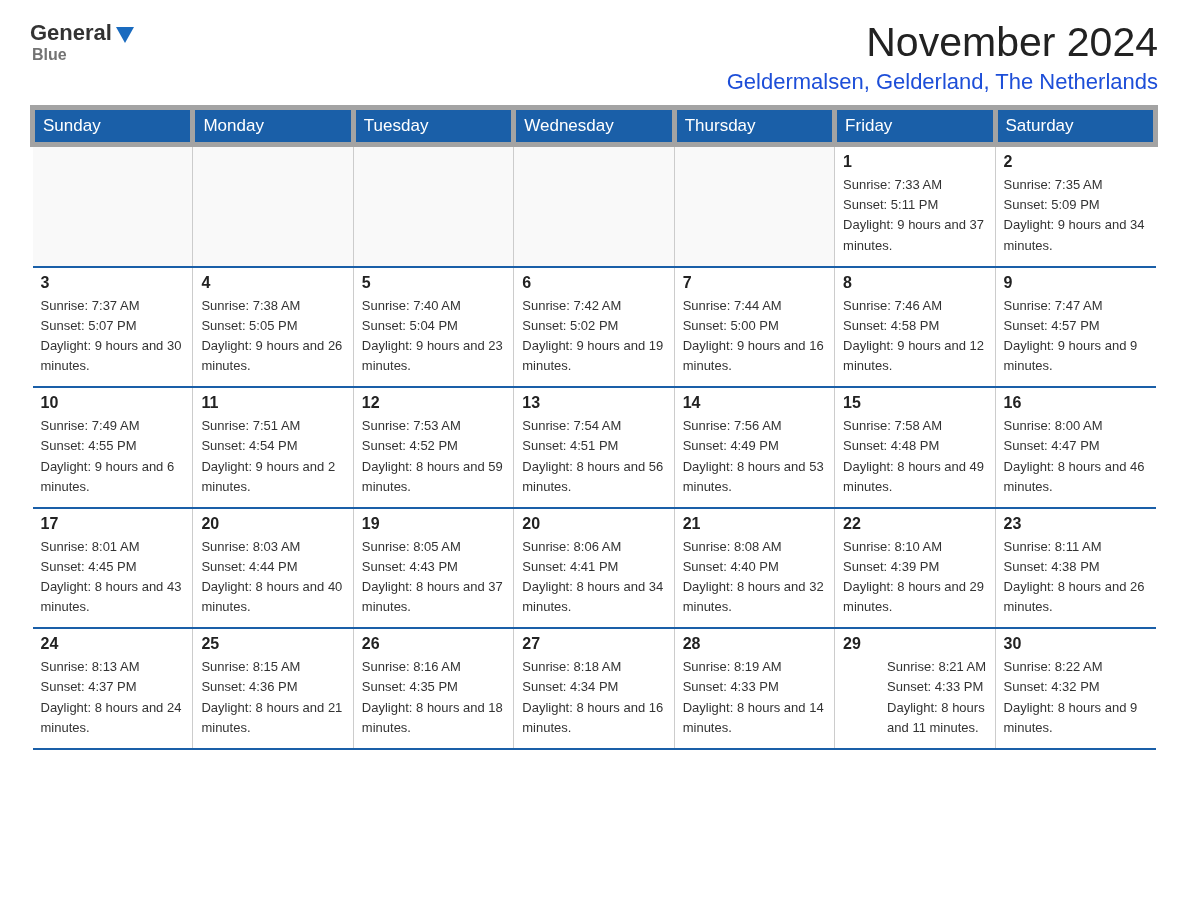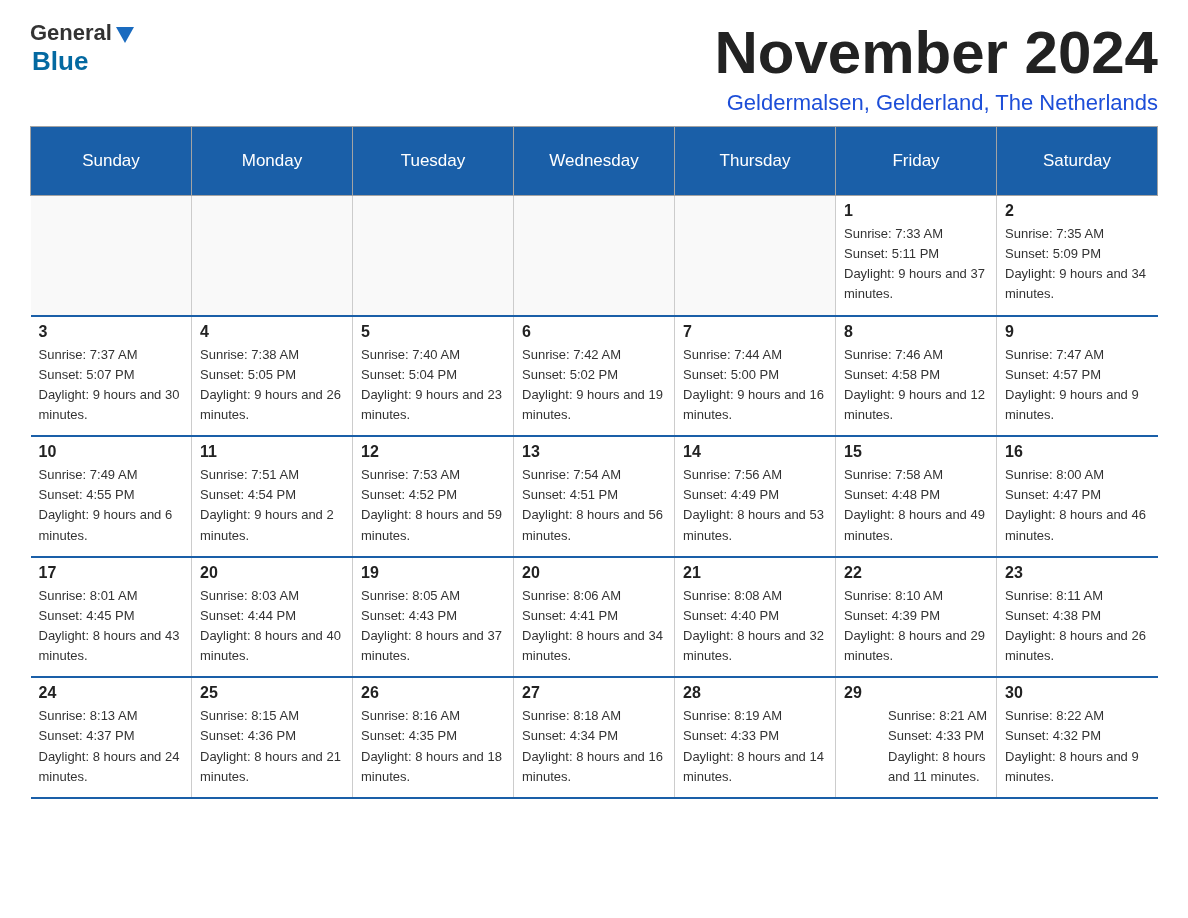--- a/index.html
+++ b/index.html
@@ -20,62 +20,62 @@
       display: flex;
       align-items: center;
       gap: 4px;
     }
     .logo-text-general {
       font-size: 22px;
       font-weight: bold;
       color: #333;
     }
     .logo-text-blue {
-      font-size: 26px;
+      font-size: 16px;
       font-weight: bold;
-      color: #0369a1;
+      color: #737373;
     }
     .logo-icon {
       display: flex;
       flex-direction: column;
       align-items: flex-start;
     }
     .logo-top-row {
       display: flex;
       align-items: center;
     }
     .title-area {
       text-align: right;
     }
     .month-title {
-      font-size: 60px;
-      font-weight: 700;
+      font-size: 41px;
+      font-weight: 400;
       color: #222;
       line-height: 1.1;
     }
     .location-title {
       font-size: 22px;
       color: #1d4ed8;
       font-weight: normal;
       margin-top: 4px;
     }
     table {
       width: 100%;
       border-collapse: collapse;
       margin-top: 10px;
       table-layout: fixed;
     }
     thead tr th {
       background-color: #1a5fa8;
       color: #fff;
-      padding: 24px 8px;
+      padding: 6px 8px;
       font-size: 17px;
       font-weight: normal;
-      text-align: center;
-      border: 1px solid #a3a3a3;
+      text-align: left;
+      border: 5px solid #a3a3a3;
     }
     tbody tr {
       border-bottom: 2px solid #1a5fa8;
     }
     tbody tr td {
       vertical-align: top;
       padding: 6px 8px 10px 8px;
       font-size: 13px;
       color: #333;
       border-right: 1px solid #ccc;

